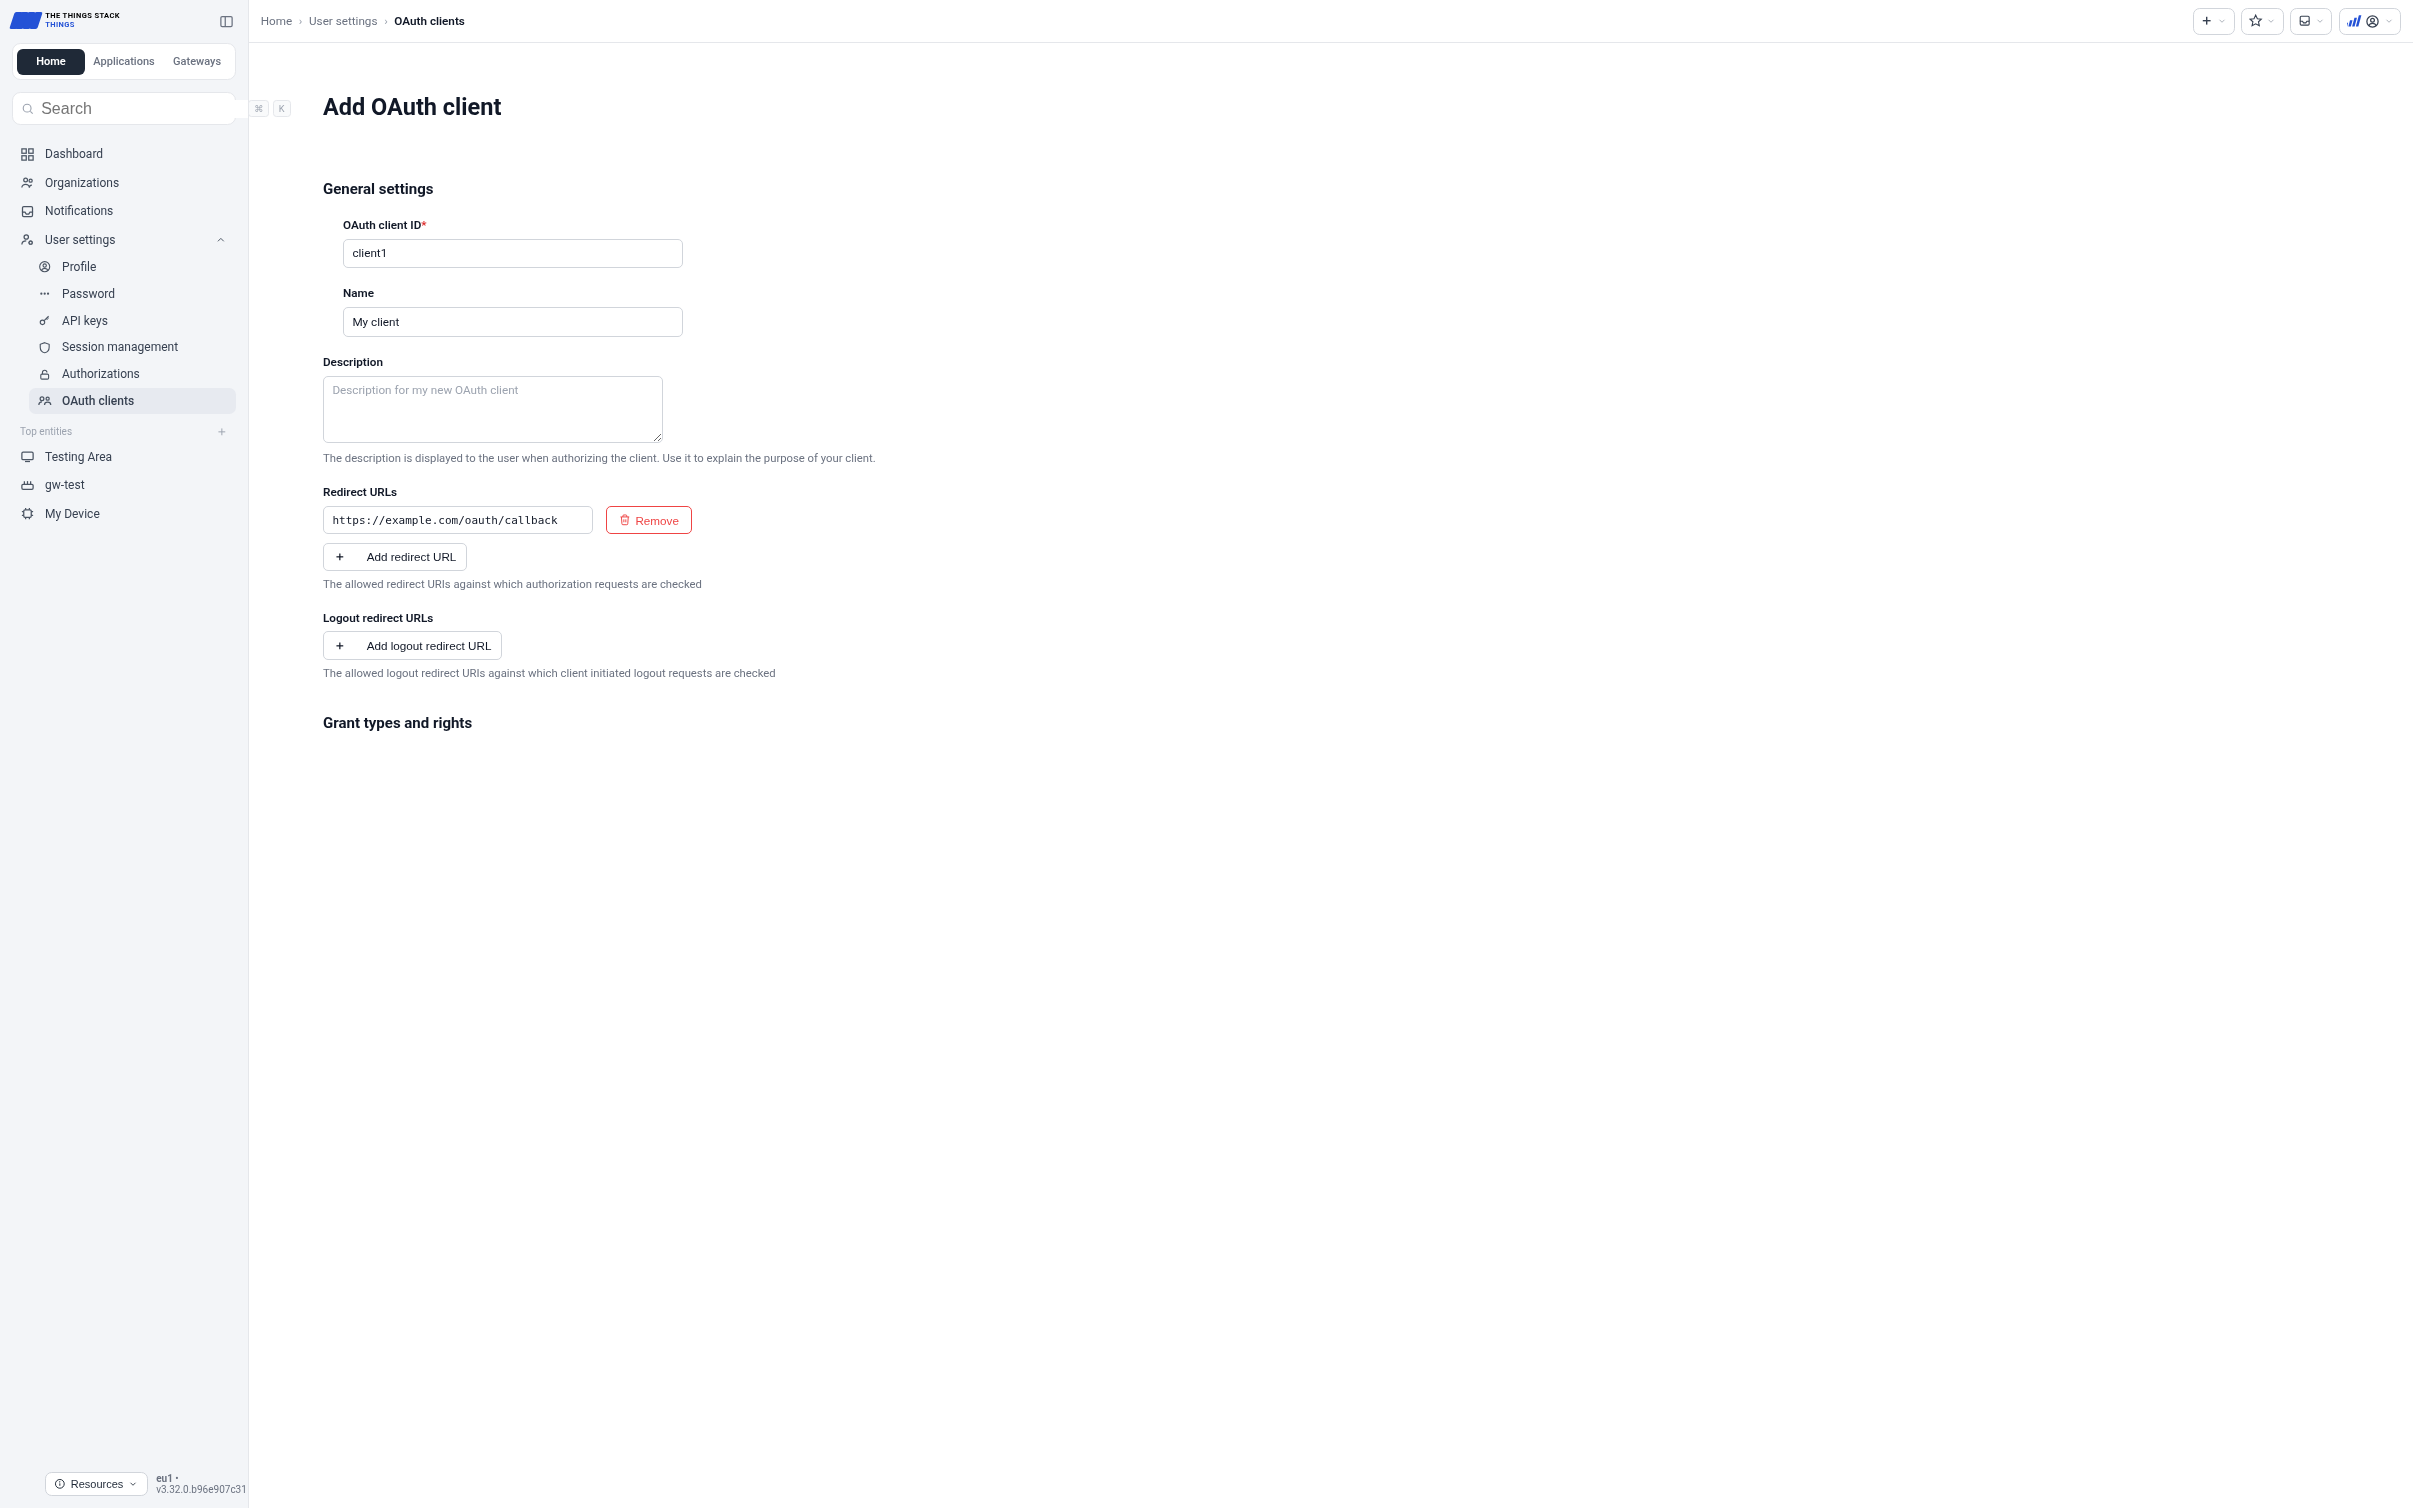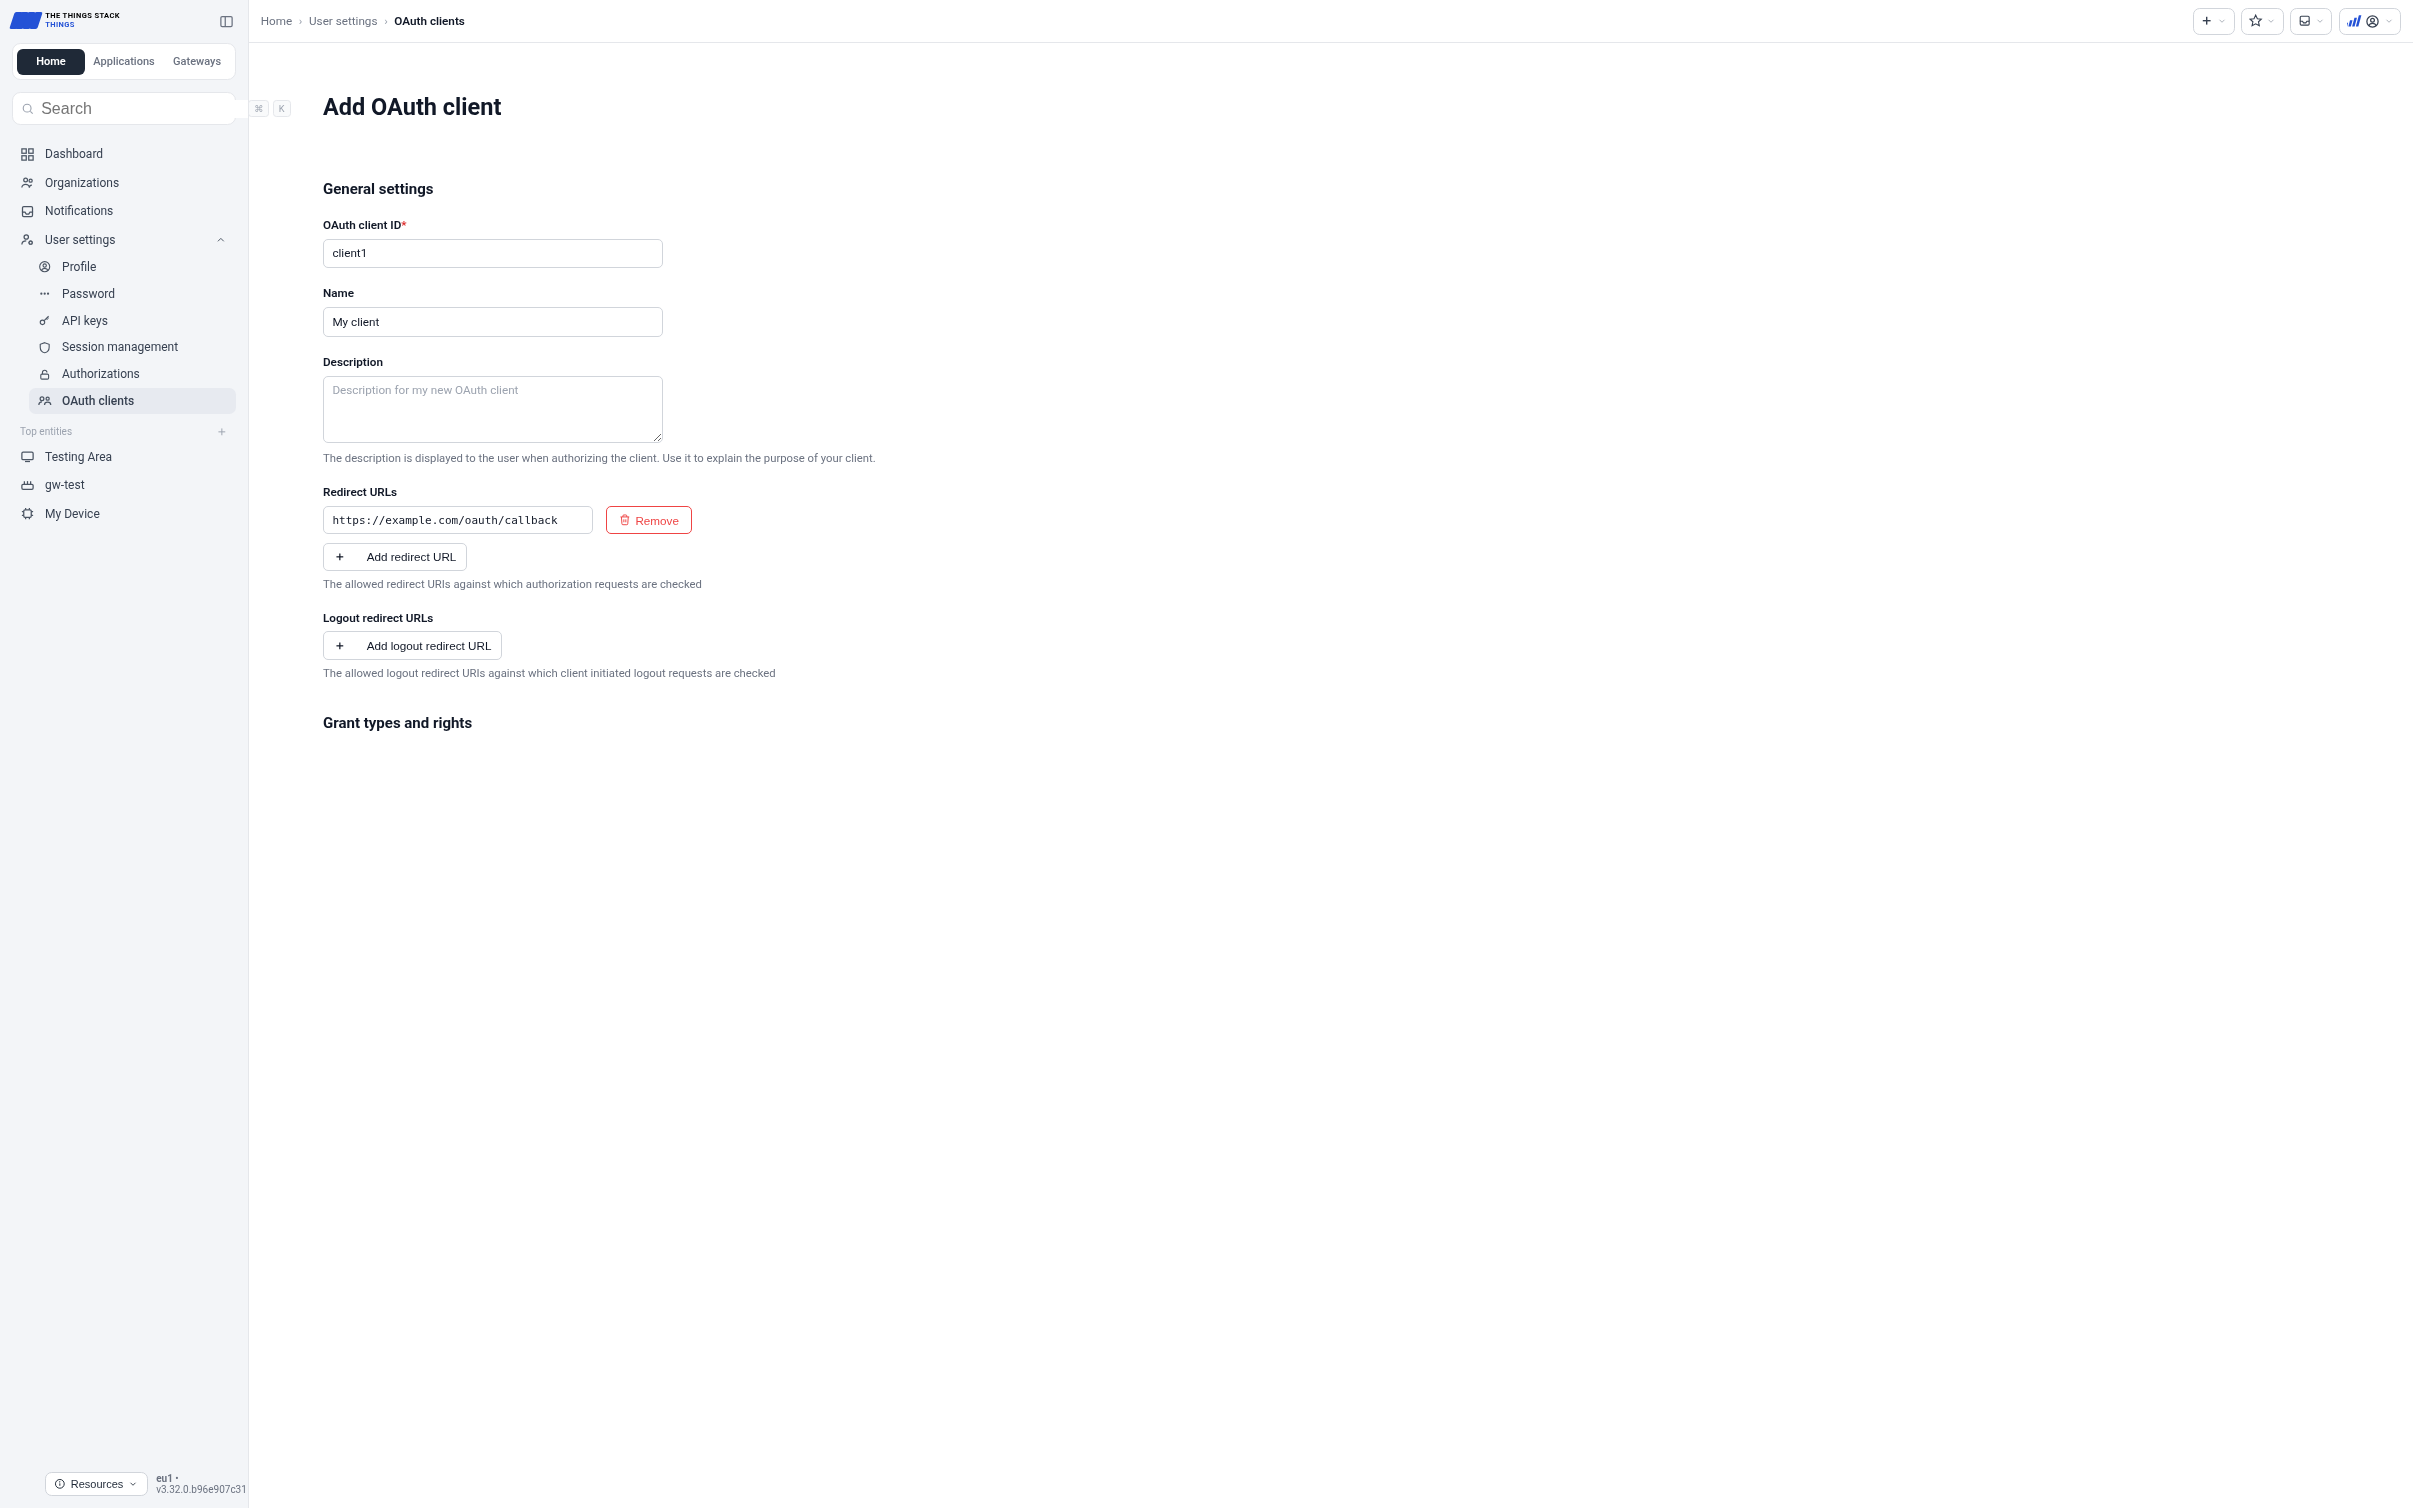--- a/index.html
+++ b/index.html
@@ -157,21 +157,21 @@
   padding: 5px 8.4px;
   cursor: pointer;
   color: #374151;
   height: 27px;
 }
 .icon-btn.wide { padding: 5px 6.7px; }
 .content { padding: 50px 0 0 0; overflow-y: auto; flex: 1; }
 .content-inner { max-width: 754px; margin-left: 74px; }
 h1 { font-size: 23.5px; font-weight: 700; color: #111827; margin-bottom: 59px; }
 h2 { font-size: 15px; font-weight: 700; color: #111827; margin-bottom: 20px; }
-.field { margin-bottom: 18.4px; max-width: 340px; }
+.field { margin-bottom: 18.4px; max-width: 340px; margin-left: 20px; }
 .field-label { display: block; font-size: 11.7px; font-weight: 600; color: #111827; margin-bottom: 6.7px; }
 .req { color: #dc2626; }
 .text-input, .textarea {
   width: 100%;
   border: 0.8px solid #d1d5db;
   border-radius: 5px;
   padding: 6.7px 8.4px;
   font-size: 11.7px;
   color: #111827;
   font-family: inherit;

